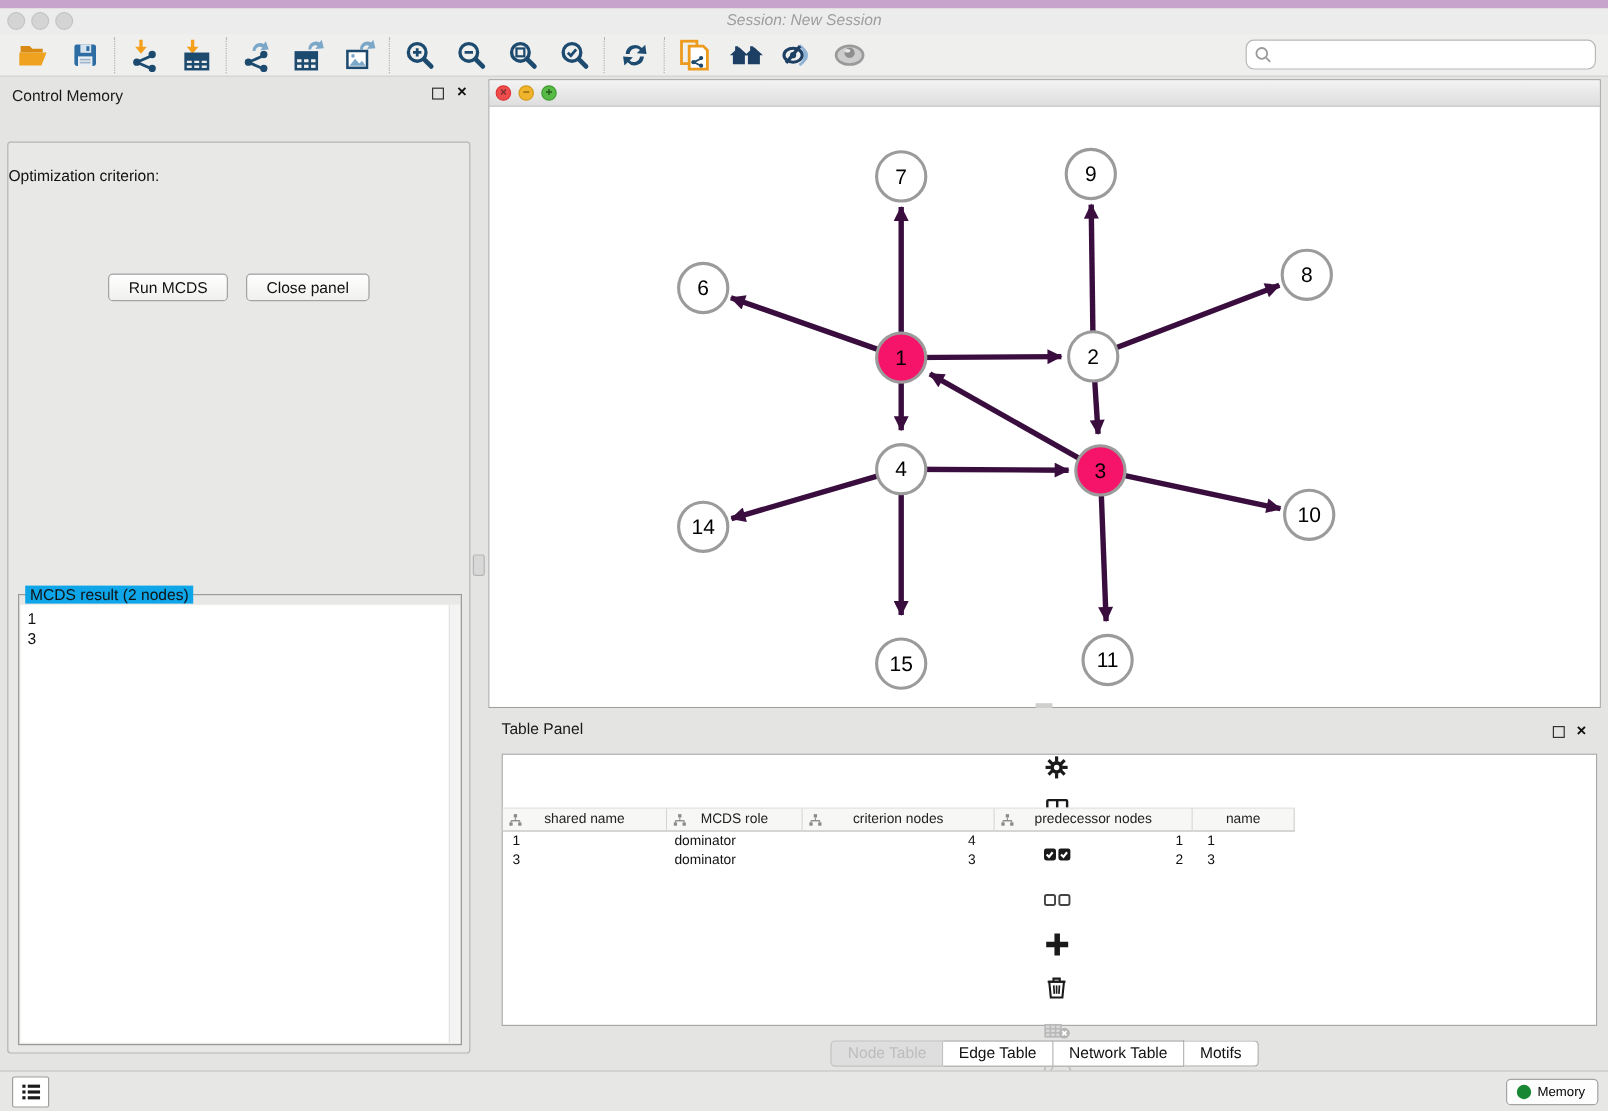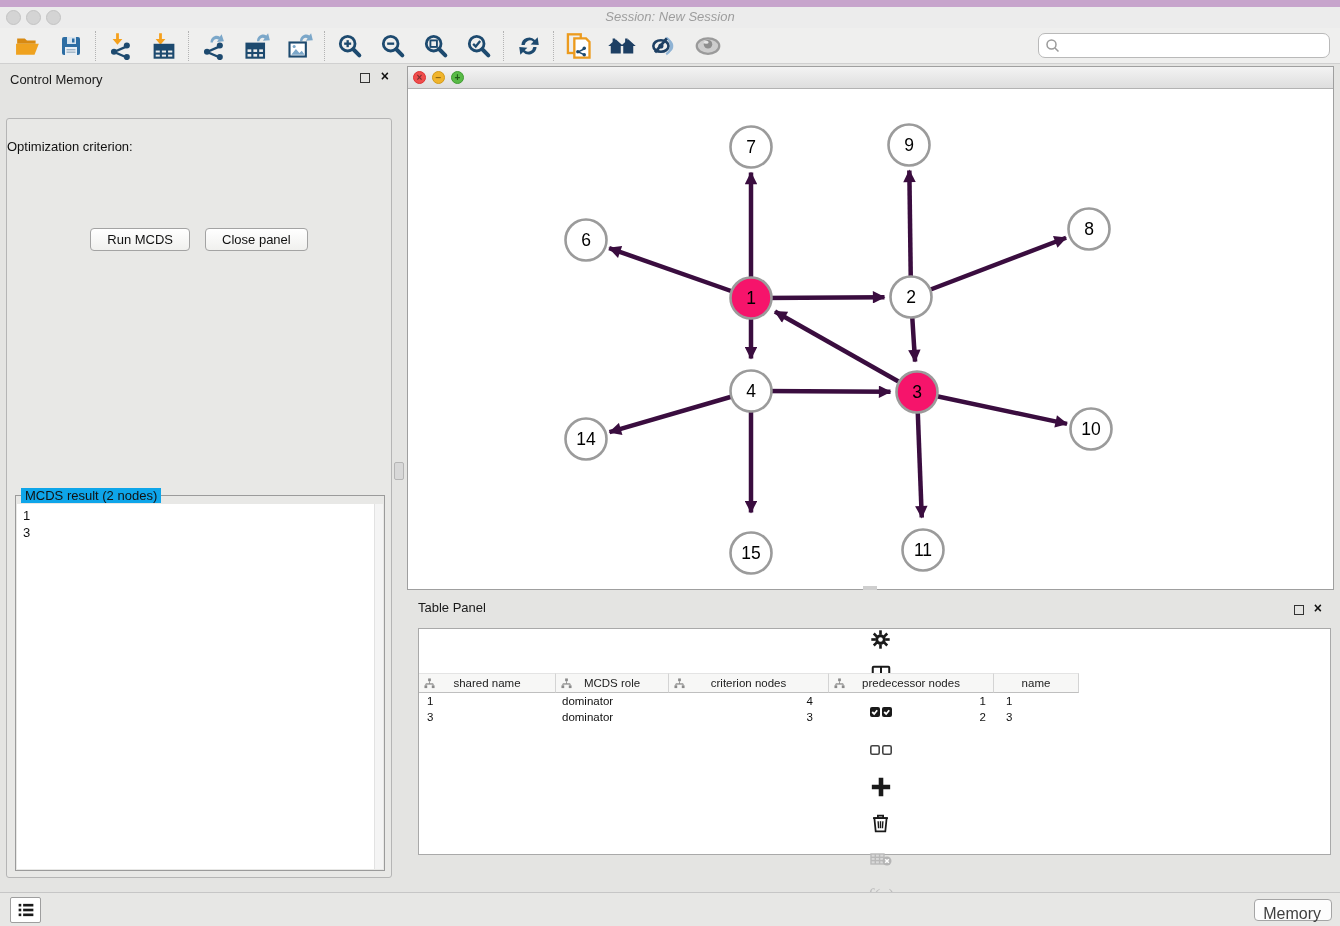--- a/index.html
+++ b/index.html
@@ -85,21 +85,21 @@
   .nt-row { position:absolute; display:flex; height:16px; }
   .nt-cell { font-size:11.5px; color:#111; line-height:16px; white-space:nowrap; overflow:hidden; }
   .tp-tabs { position:absolute; left:0; bottom:3px; width:100%; display:flex; justify-content:center; }
   
   .status-bar { position:absolute; left:0; top:892px; width:1340px; height:34px;
                 background:#e7e7e5; border-top:1px solid #c6c6c6; }
   .list-btn { position:absolute; left:10px; top:4px; width:31px; height:26px; background:#fff;
               border:1px solid #9e9e9e; border-radius:2px; display:flex; align-items:center; justify-content:center; }
   .memory-btn { position:absolute; right:8px; top:6px; height:22px; background:#fdfdfd;
                 border:1px solid #a5a5a5; border-radius:4px; display:flex; align-items:center;
-                gap:5px; padding:0 10px 0 8px; font-size:16px; color:#404040;flex-direction:column; }
+                gap:5px; padding:0 10px 0 8px; font-size:11px; color:#000000; }
   .mem-dot { width:12px; height:12px; border-radius:50%; background:#178733; }
   svg { display:block; }
 </style>
 </head>
 <body>
 
 <div class="top-strip"></div>
 <div class="titlebar">
   <div class="traffic">
     <div class="tl"></div>
@@ -508,20 +508,26 @@
         </div>
         <div class="nt-row" style="top: 80px;">
           <div class="nt-cell" style="width: 137px; text-align: left; padding: 0px 0px 0px 8px;">3</div>
           <div class="nt-cell" style="width: 113px; text-align: left; padding: 0px 0px 0px 6px;">dominator</div>
           <div class="nt-cell" style="width: 160px; text-align: right; padding: 0px 16px 0px 0px;">3</div>
           <div class="nt-cell" style="width: 165px; text-align: right; padding: 0px 8px 0px 0px;">2</div>
           <div class="nt-cell" style="width: 85px; text-align: left; padding: 0px 0px 0px 12px;">3</div>
         </div>
       </div>
   </div>
+  <div class="tp-tabs">
+      <span class="tab active">Node Table</span>
+      <span class="tab">Edge Table</span>
+      <span class="tab">Network Table</span>
+      <span class="tab">Motifs</span>
+    </div>
 </div>
 
 <div class="status-bar">
   <div class="list-btn">
     <svg width="18" height="18" viewBox="0 0 22 22" fill="#1a1a1a">
         <rect x="2" y="3.5" width="3.2" height="3.2"></rect>
         <rect x="7.5" y="3.5" width="12.5" height="3.2"></rect>
         <rect x="2" y="9.4" width="3.2" height="3.2"></rect>
         <rect x="7.5" y="9.4" width="12.5" height="3.2"></rect>
         <rect x="2" y="15.3" width="3.2" height="3.2"></rect>

